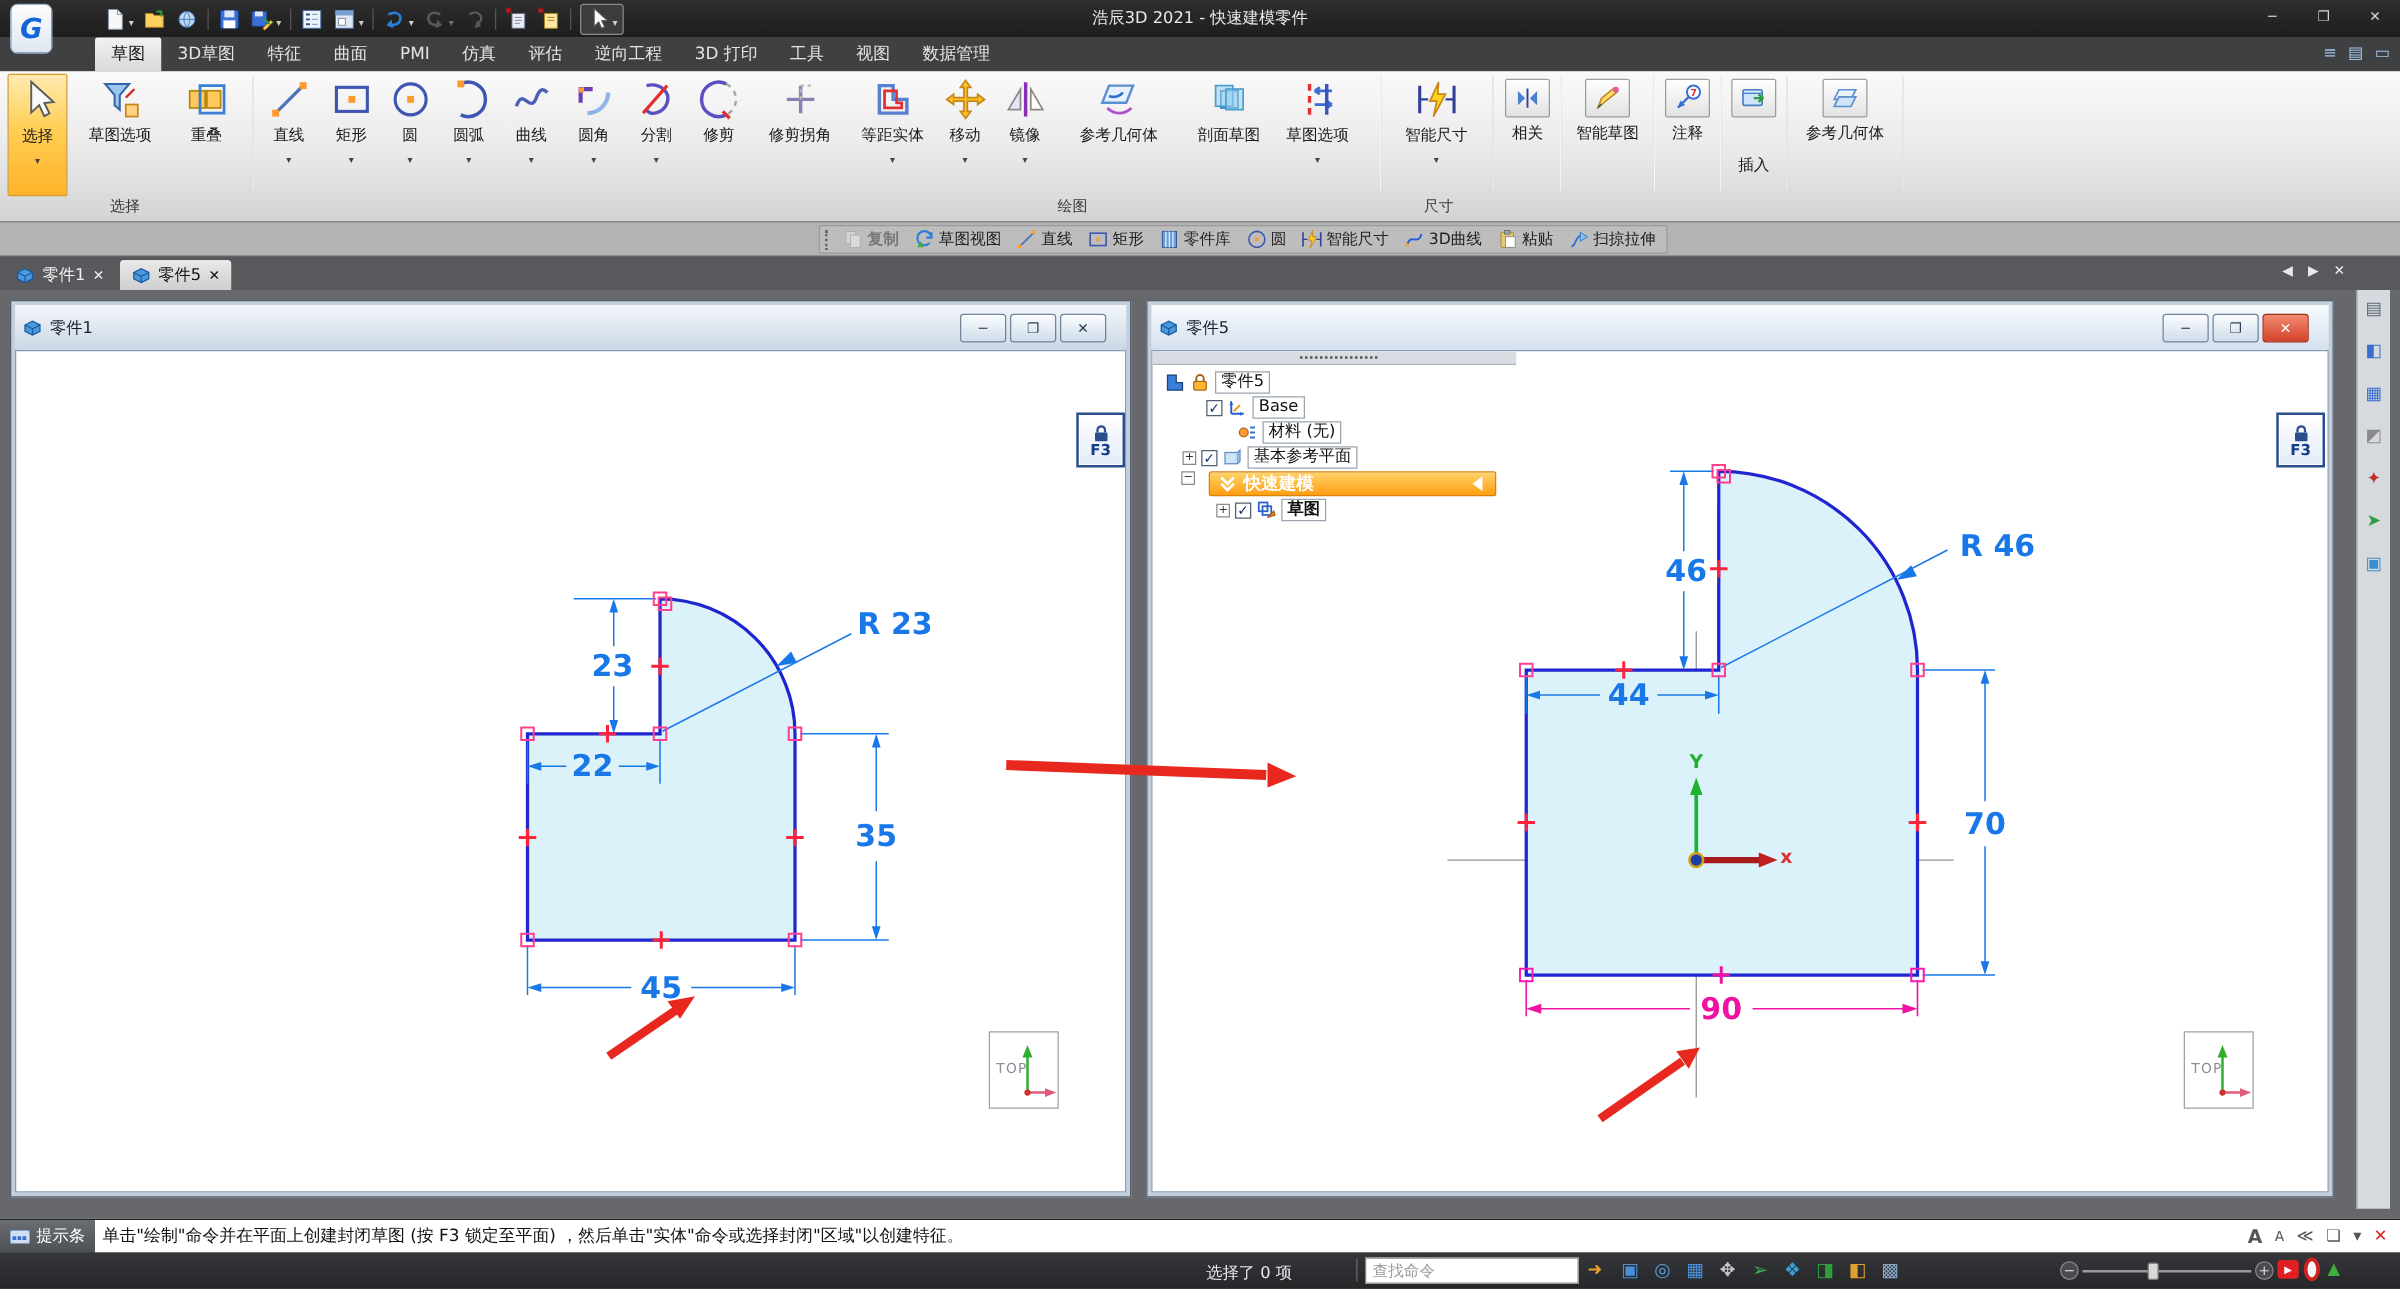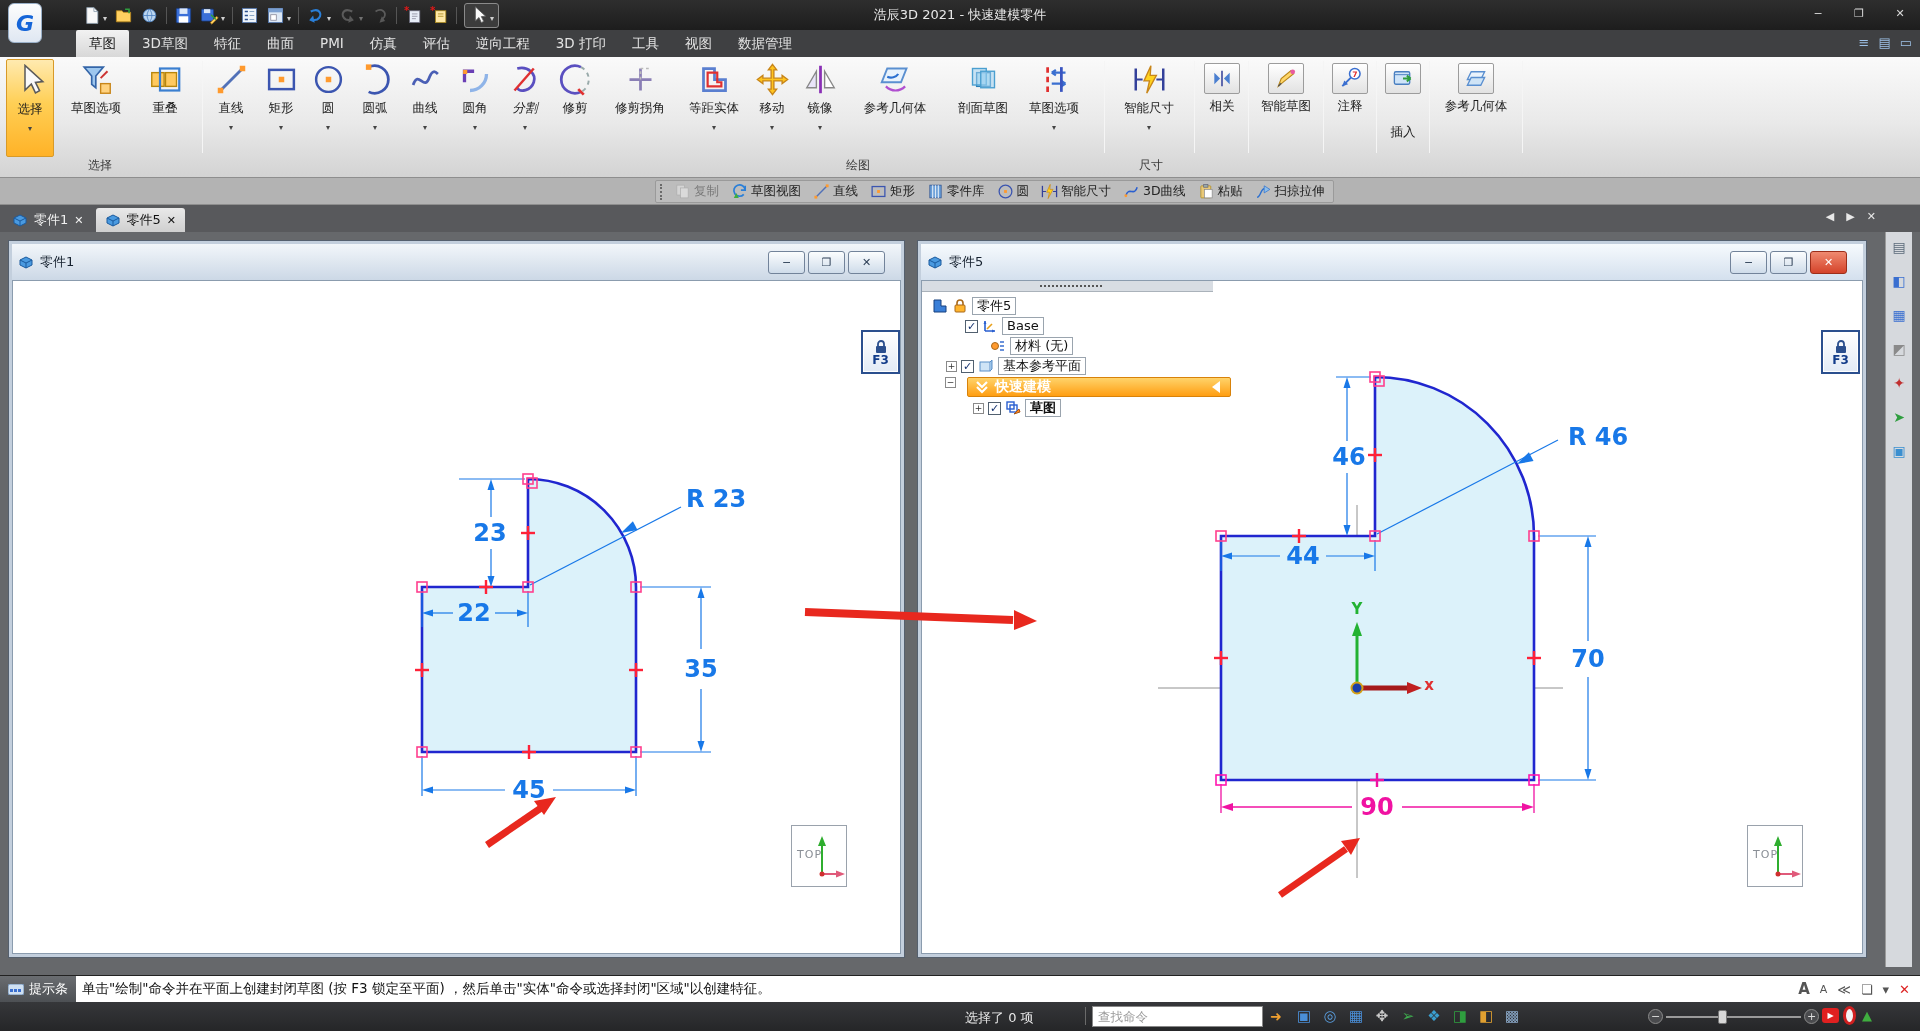--- a/index.html
+++ b/index.html
@@ -6,21 +6,21 @@
   *{box-sizing:border-box;font-family:"DejaVu Sans","Liberation Sans",sans-serif;}
   #app{position:relative;width:1920px;height:1031px;background:#6a6c6f;overflow:hidden;}
   
   #titlebar{position:absolute;left:0;top:0;width:1920px;height:30px;background:linear-gradient(#2e2e2e,#1d1d1d);display:flex;align-items:center;}
   #logo{position:absolute;left:8px;top:3px;width:34px;height:40px;background:linear-gradient(#fdfdfd,#dfe7f2);border:1px solid #9ab0c8;border-radius:6px;z-index:5;display:flex;align-items:center;justify-content:center;color:#1565d8;font-weight:bold;font-size:22px;font-style:italic;}
   #qat{position:absolute;left:82px;top:2px;height:26px;display:flex;align-items:center;gap:7px;}
   .qbtn{display:flex;align-items:center;gap:2px;}
   .qic{width:19px;height:19px;display:inline-block;}
   .qic svg{width:100%;height:100%;}
   .qsep{width:1px;height:17px;background:#555;}
-  .dim{opacity:.45;}
+  .dim{opacity:.45;font-weight:bold;}
   .framed{border:1px solid #8a8a8a;border-radius:3px;background:#3c3c3c;padding:2px 4px;}
   .arr::after{content:"▾";font-size:8px;color:#cfcfcf;}
   #apptitle{position:absolute;left:50%;top:0;transform:translateX(-50%);line-height:30px;color:#e8e8e8;font-size:13px;white-space:nowrap;}
   #wctrl{position:absolute;right:6px;top:4px;display:flex;gap:13px;}
   #wctrl span{width:28px;height:20px;color:#d8d8d8;font-size:11px;text-align:center;line-height:20px;}
   
   #tabrow{position:absolute;left:0;top:30px;width:1920px;height:27px;background:#3f4042;}
   #tabs{position:absolute;left:76px;top:0;height:27px;display:flex;}
   .rtab{padding:0 13px;line-height:27px;font-size:13.5px;color:#e3e3e3;}
   .rtab.active{background:linear-gradient(#f2f2f2,#d8d8d8);color:#111;border-radius:2px 2px 0 0;}
@@ -416,21 +416,21 @@
             <svg viewBox="0 0 24 24">
               <path d="M4 14 V6 H11" stroke="#6a3fb5" stroke-width="2.4" fill="none"></path>
               <path d="M8 20 A12 12 0 0 0 20 8" stroke="#8fb4e8" stroke-width="2.4" fill="none"></path>
               <rect x="3" y="5" width="3" height="3" fill="#ff9a2e"></rect>
             </svg>
           </span>
           <span class="lbl">圆角</span>
           <span class="arr"></span>
         </div>
 
-        <div class="rbtn" style="width: 50px; font-style: italic;">
+        <div class="rbtn" style="width: 50px;">
           <span class="ric">
             <svg viewBox="0 0 24 24">
               <path d="M6 4 C14 2 20 8 18 14 C16 20 8 22 6 18" fill="none" stroke="#5a4fc0" stroke-width="2"></path>
               <line x1="4" y1="20" x2="18" y2="4" stroke="#e03030" stroke-width="1.8"></line>
             </svg>
           </span>
           <span class="lbl">分割</span>
           <span class="arr"></span>
         </div>
 
@@ -948,21 +948,21 @@
                 <svg viewBox="0 0 16 16">
                   <rect x="2" y="4" width="10" height="9" fill="#cfe4f6" stroke="#5a8fc8"></rect>
                   <path d="M12 4 L14 2 V11 L12 13" fill="#9cc4e8" stroke="#5a8fc8"></path>
                 </svg>
               </span>
             <span class="tlabel">基本参考平面</span>
           </div>
           <div class="trow" style="left:23px;top:96px;">
             <span class="exp">−</span>
           </div>
-          <div class="qmbar" style="left:45px;top:96px;width:264px;">
+          <div class="qmbar" style="left:45px;top:96px;width:230px;">
             <span class="ticn">
                 <svg viewBox="0 0 16 16">
                   <path d="M3 3 L8 8 L13 3 M3 8 L8 13 L13 8" stroke="#fff" stroke-width="2.2" fill="none"></path>
                 </svg>
               </span>
             <span>快速建模</span>
             <span class="ticn backarr">
                 <svg viewBox="0 0 16 16">
                   <path d="M12 2 L4 8 L12 14 Z" fill="#fff"></path>
                 </svg>

